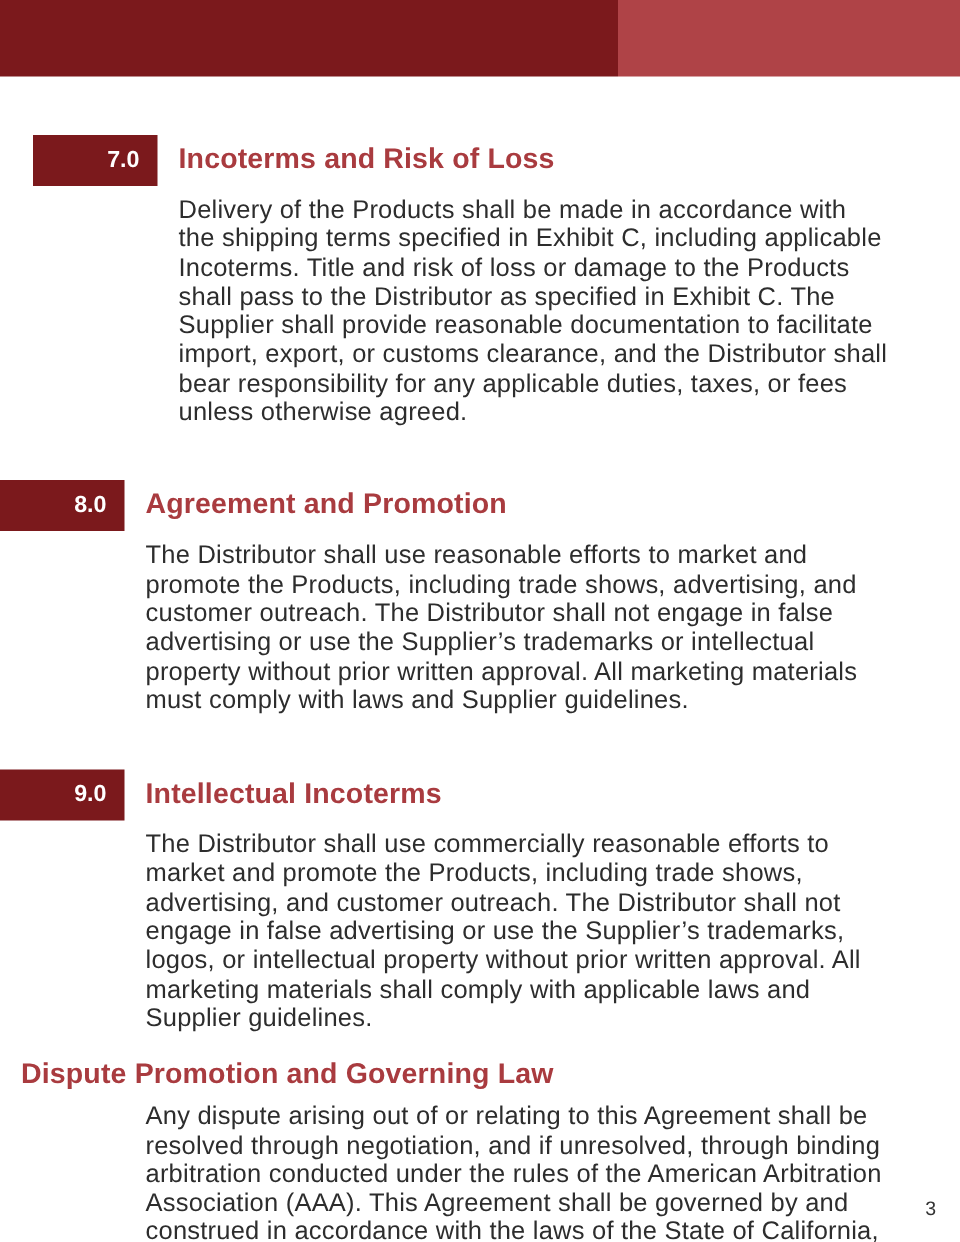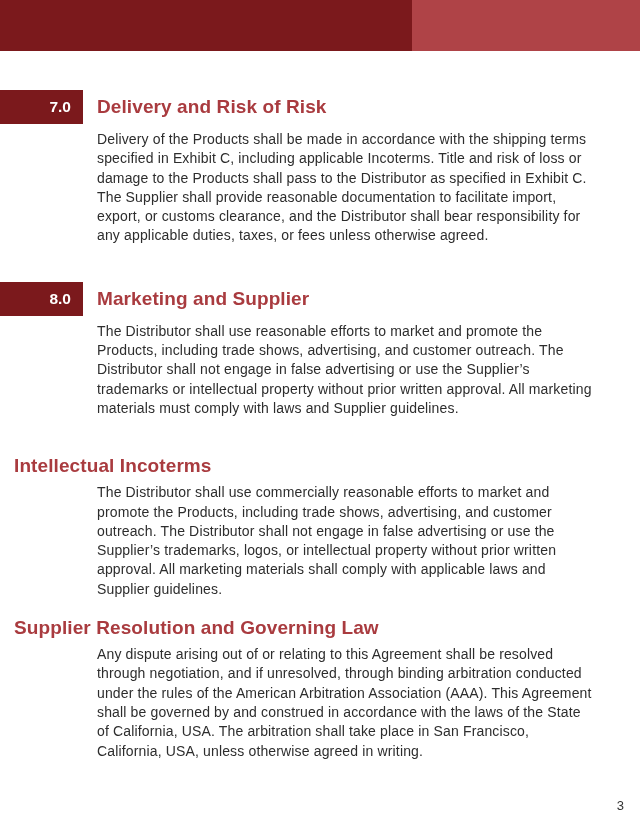--- a/index.html
+++ b/index.html
@@ -24,21 +24,21 @@
     width: 412px;
     height: 100%;
     background: #7B191C;
   }
   .banner-light {
     width: 228px;
     height: 100%;
     background: #AF4347;
   }
   .sec { margin: 0; }
-  .sec-7  { margin-top: 39px; }
+  .sec-7  { margin-top: 39px; padding-left: 22px; }
   .sec-8  { margin-top: 36px; }
   .sec-9  { margin-top: 37px; }
   .sec-10 { margin-top: 18px; }
   .sec-head {
     display: flex;
     align-items: center;
   }
   .num-badge {
     box-sizing: border-box;
     width: 83px;
@@ -56,21 +56,21 @@
     margin: 0 0 0 14px;
     color: #A93B3F;
     font-size: 19px;
     font-weight: bold;
     letter-spacing: 0.1px;
   }
   .sec-body {
     margin: 6px 48px 0 97px;
     max-width: 495px;
     color: #2D2D2D;
-    font-size: 14px;
+    font-size: 17px;
     line-height: 19.3px;
     letter-spacing: 0.15px;
   }
   .page-num {
     position: absolute;
     right: 16px;
     top: 798px;
     color: #333333;
     font-size: 13px;
   }
@@ -83,43 +83,44 @@
   <header class="banner">
     <div class="banner-dark"></div>
     <div class="banner-light"></div>
   </header>
 
   <main>
 
     <section class="sec sec-7">
       <div class="sec-head">
         <div class="num-badge">7.0</div>
-        <h2 class="sec-title">Delivery and Risk of Risk</h2>
+        <h2 class="sec-title">Incoterms and Risk of Loss</h2>
       </div>
       <p class="sec-body">Delivery of the Products shall be made in accordance with the shipping terms specified in Exhibit C, including applicable Incoterms. Title and risk of loss or damage to the Products shall pass to the Distributor as specified in Exhibit C. The Supplier shall provide reasonable documentation to facilitate import, export, or customs clearance, and the Distributor shall bear responsibility for any applicable duties, taxes, or fees unless otherwise agreed.</p>
     </section>
 
     <section class="sec sec-8">
       <div class="sec-head">
         <div class="num-badge">8.0</div>
-        <h2 class="sec-title">Marketing and Supplier</h2>
+        <h2 class="sec-title">Agreement and Promotion</h2>
       </div>
       <p class="sec-body">The Distributor shall use reasonable efforts to market and promote the Products, including trade shows, advertising, and customer outreach. The Distributor shall not engage in false advertising or use the Supplier’s trademarks or intellectual property without prior written approval. All marketing materials must comply with laws and Supplier guidelines.</p>
     </section>
 
     <section class="sec sec-9">
       <div class="sec-head">
+        <div class="num-badge">9.0</div>
         <h2 class="sec-title">Intellectual Incoterms</h2>
       </div>
       <p class="sec-body">The Distributor shall use commercially reasonable efforts to market and promote the Products, including trade shows, advertising, and customer outreach. The Distributor shall not engage in false advertising or use the Supplier’s trademarks, logos, or intellectual property without prior written approval. All marketing materials shall comply with applicable laws and Supplier guidelines.</p>
     </section>
 
     <section class="sec sec-10">
       <div class="sec-head">
-        <h2 class="sec-title">Supplier Resolution and Governing Law</h2>
+        <h2 class="sec-title">Dispute Promotion and Governing Law</h2>
       </div>
       <p class="sec-body">Any dispute arising out of or relating to this Agreement shall be resolved through negotiation, and if unresolved, through binding arbitration conducted under the rules of the American Arbitration Association (AAA). This Agreement shall be governed by and construed in accordance with the laws of the State of California, USA. The arbitration shall take place in San Francisco, California, USA, unless otherwise agreed in writing.</p>
     </section>
 
   </main>
 
   <div class="page-num">3</div>
 
 </div>
 

